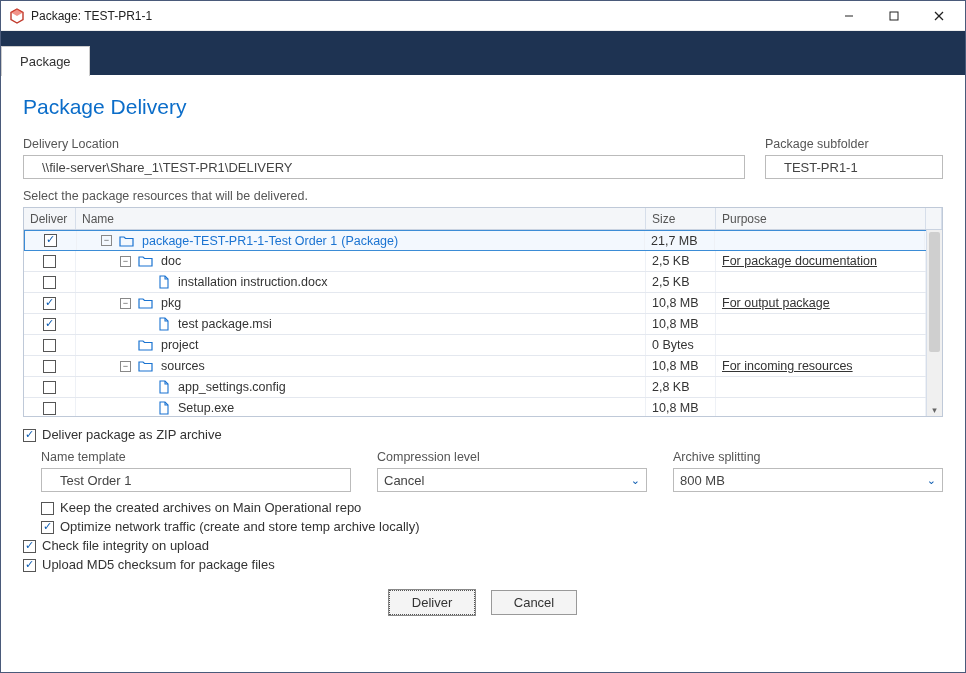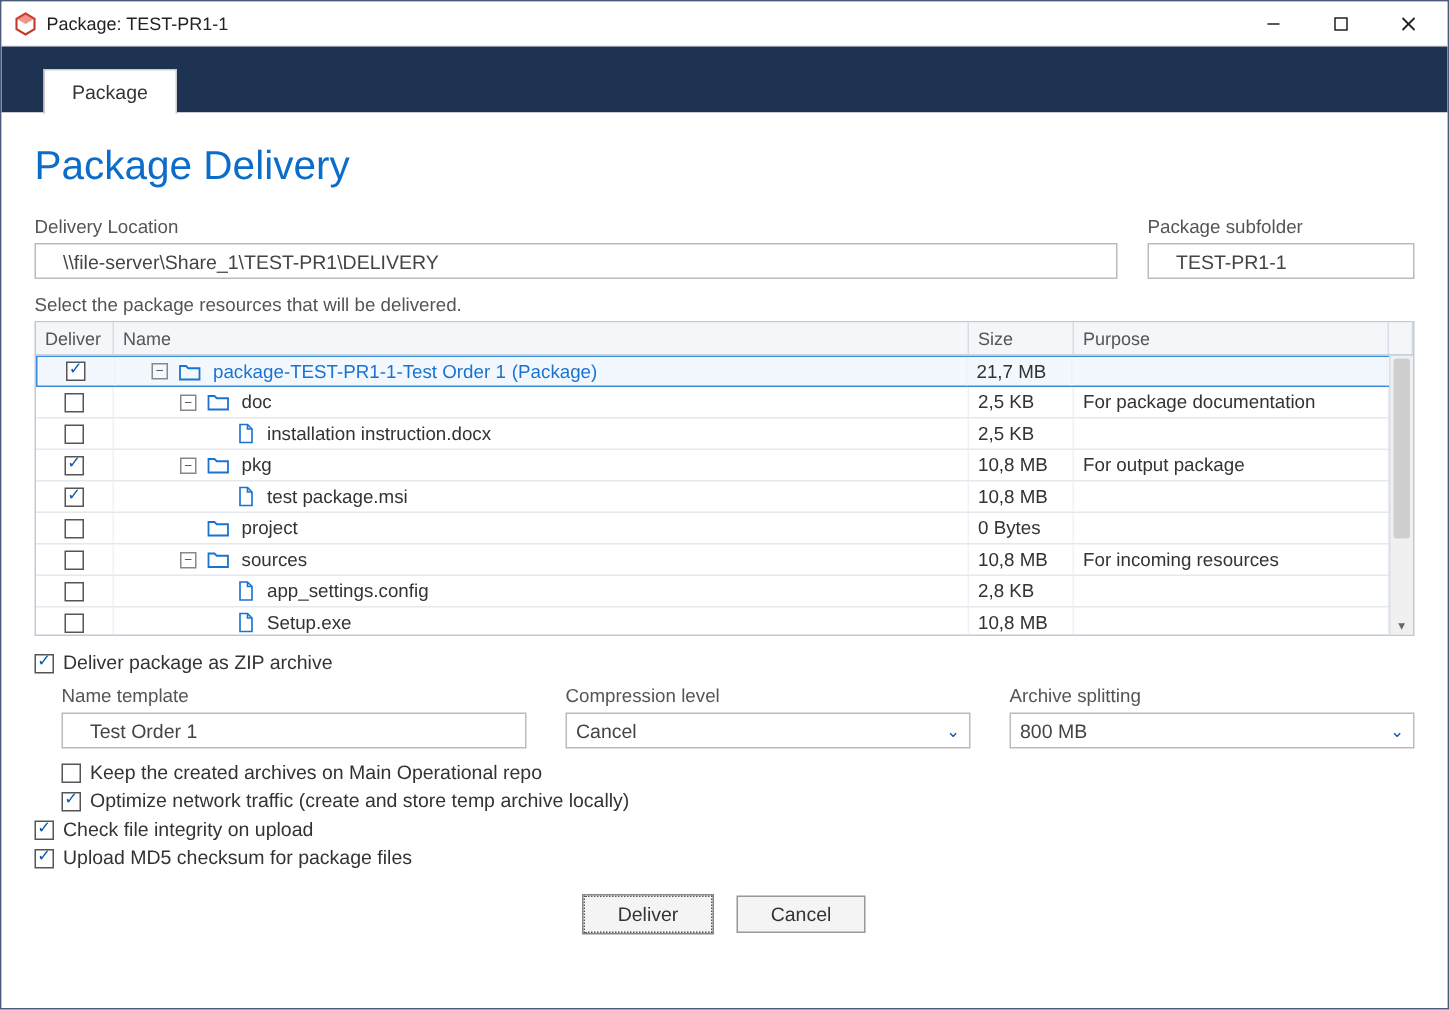--- a/index.html
+++ b/index.html
@@ -28,42 +28,42 @@
   }
   .titlebar .title { flex:1; font-size:12px; color:#222; }
   .titlebar .winbtn {
     width: 45px; height:28px; display:flex;align-items:center;justify-content:center;
     font-size:11px; color:#222; cursor:pointer;
   }
   .navstrip {
     background: #1e3352;
     height: 44px;
     display:flex; align-items:flex-end;
-    padding-left:28px;
+    padding-left:0;
   }
   .tab {
     background:#fff;
     color:#333;
     padding:7px 18px 7px 18px;
     border:1px solid #ccc;
     border-bottom:none;
     font-size:13px;
     position:relative;
     top:1px;
   }
   .content {
     padding: 20px 22px 10px 22px;
     background:#fff;
     height: calc(673px - 30px - 44px);
     overflow:hidden;
   }
   h1.page-title {
     color:#0b6dc9;
     font-weight:400;
-    font-size:27px;
+    font-size:21px;
     margin:0 0 18px 0;
   }
   .form-row { display:flex; gap:20px; margin-bottom:8px;}
   .field { display:flex; flex-direction:column; }
   .field label { color:#555; font-size:12.5px; margin-bottom:4px; }
   .textinput {
     border:1px solid #bbb;
     height:24px;
     padding:2px 18px;
     font-size:13px;
@@ -106,21 +106,21 @@
   }
   .row.selected{
     border:1px solid #3b8cd6;
     background:#f3f8fe;
     height:21px;
   }
   .row .cell{padding:0 6px;display:flex;align-items:center;height:100%;border-right:1px solid #eef1f6;}
   .cell.c-deliver{width:52px;justify-content:center;}
   .cell.c-name{flex:1;gap:4px;}
   .cell.c-size{width:70px;}
-  .cell.c-purpose{width:210px;}
+  .cell.c-purpose{width:210px;text-decoration:underline;}
   .cell.c-scroll{width:16px;border-right:none;}
   .indent{display:inline-block;}
   .ind1{width:14px;}
   .ind2{width:34px;}
   .ind3{width:54px;}
   .tree-toggle{
     width:11px;height:11px;border:1px solid #888;display:inline-flex;
     align-items:center;justify-content:center;font-size:9px;line-height:1;
     color:#555;margin-right:3px;cursor:pointer;
   }

